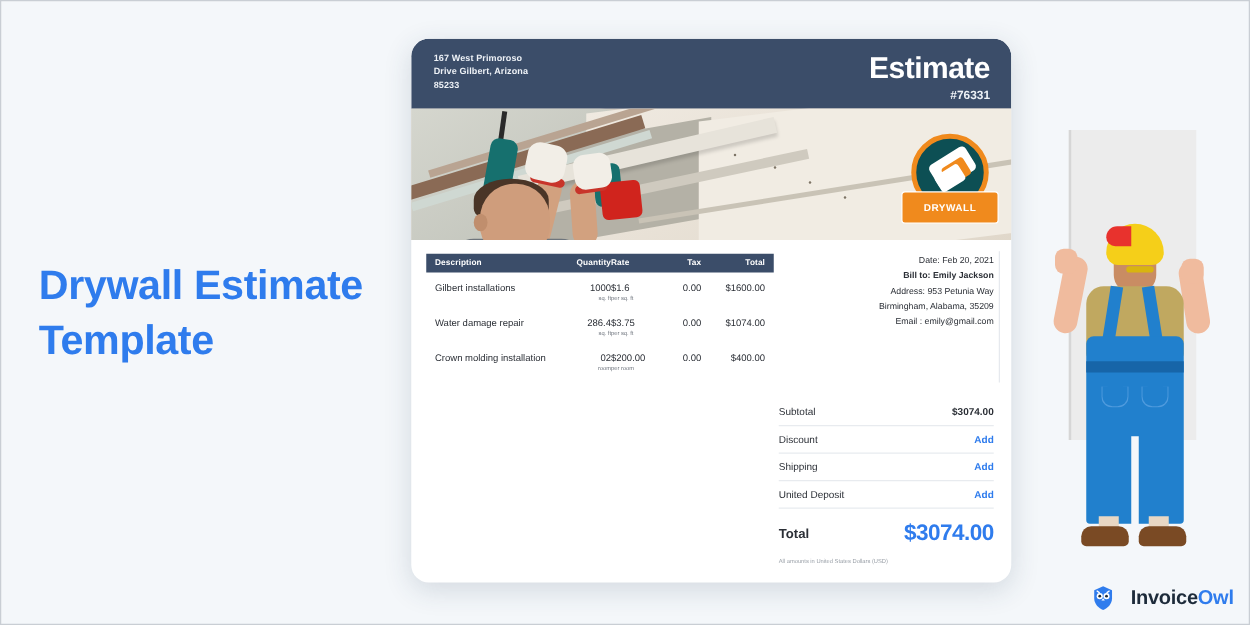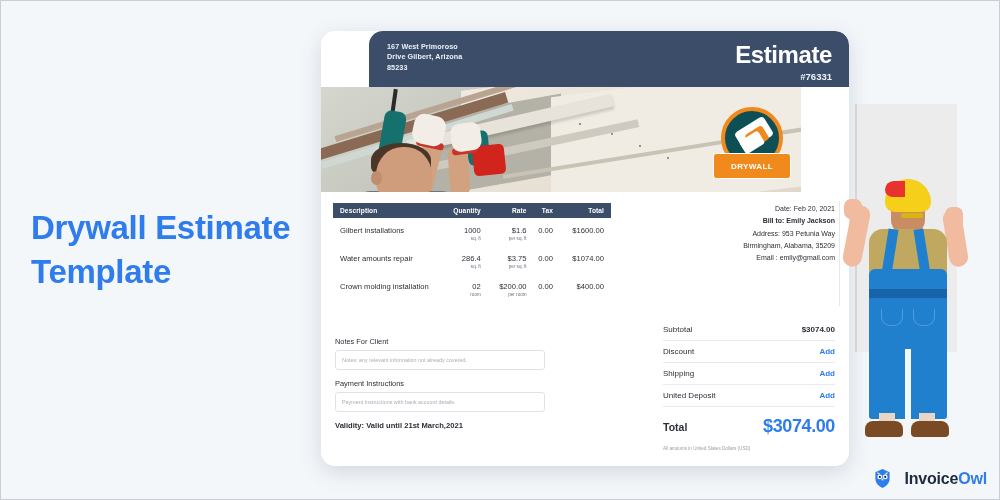--- a/index.html
+++ b/index.html
@@ -15,25 +15,24 @@
 
   
   .headline{
     position:absolute;left:30px;top:205px;width:300px;
     font-size:33px;line-height:1.32;font-weight:700;color:#2f7ced;
     letter-spacing:-0.3px;
   }
 
   
   .card{
-    position:absolute;left:320px;top:30px;width:480px;height:435px;
+    position:absolute;left:328px;top:30px;width:480px;height:435px;
     background:#ffffff;border-radius:14px;
     box-shadow:0 6px 22px rgba(38,60,90,.16);
     overflow:hidden;
-    padding-left:48px;
   }
   .card-head{
     height:56px;background:#3b4d69;position:relative;
     border-radius:14px 14px 0 0;
   }
   .addr{
     position:absolute;left:18px;top:11px;
     color:#eef2f7;font-size:7.2px;line-height:1.45;font-weight:700;
     letter-spacing:.1px;white-space:pre-line;
   }
@@ -133,21 +132,21 @@
   .tbl{position:absolute;left:12px;top:172px;width:278px;}
   .tbl-head{
     display:flex;background:#3b4d69;color:#ffffff;
     font-size:6.6px;font-weight:700;padding:4px 7px;letter-spacing:.1px;
   }
   .tbl-row{
     display:flex;padding:8px 7px 5px 7px;font-size:7.6px;color:#2b2f36;
   }
   .c-desc{width:108px;text-align:left;}
   .c-qty{width:52px;text-align:right;}
-  .c-rate{width:52px;text-align:right;}
+  .c-rate{width:52px;text-align:left;}
   .c-tax{width:30px;text-align:right;}
   .c-tot{width:58px;text-align:right;}
   .sub{display:block;font-size:4.6px;color:#6d737c;margin-top:1px;}
 
   
   .billto{
     position:absolute;right:14px;top:172px;width:172px;text-align:right;
     font-size:7px;color:#2b2f36;line-height:1.75;
   }
   .billto .b{font-weight:700;}
@@ -300,21 +299,21 @@
         </div>
         <div class="c-rate">
           <span>$1.6</span>
           <span class="sub">per sq. ft</span>
         </div>
         <div class="c-tax">0.00</div>
         <div class="c-tot">$1600.00</div>
       </div>
 
       <div class="tbl-row">
-        <div class="c-desc">Water amounts repair</div>
+        <div class="c-desc">Water damage repair</div>
         <div class="c-qty">
           <span>286.4</span>
           <span class="sub">sq. ft</span>
         </div>
         <div class="c-rate">
           <span>$3.75</span>
           <span class="sub">per sq. ft</span>
         </div>
         <div class="c-tax">0.00</div>
         <div class="c-tot">$1074.00</div>
@@ -362,27 +361,20 @@
         <span class="lbl">United Deposit</span>
         <span class="add">Add</span>
       </div>
       <div class="trow grand">
         <span class="lbl">Total</span>
         <span class="amt">$3074.00</span>
       </div>
       <div class="usd">All amounts in United States Dollars (USD)</div>
     </div>
 
-    <div class="notes">
-      <div class="nlabel">Notes For Client</div>
-      <div class="nbox">Notes: any relevant information not already covered.</div>
-      <div class="nlabel">Payment Instructions</div>
-      <div class="nbox">Payment Instructions with bank account details.</div>
-      <div class="validity">Validity: Valid until 21st March,2021</div>
-    </div>
   </div>
 
   <div class="worker">
     <div class="panel"></div>
     <div class="w-armL"></div>
     <div class="w-armR"></div>
     <div class="w-fistL"></div>
     <div class="w-fistR"></div>
     <div class="w-head"></div>
     <div class="w-hat"></div>

